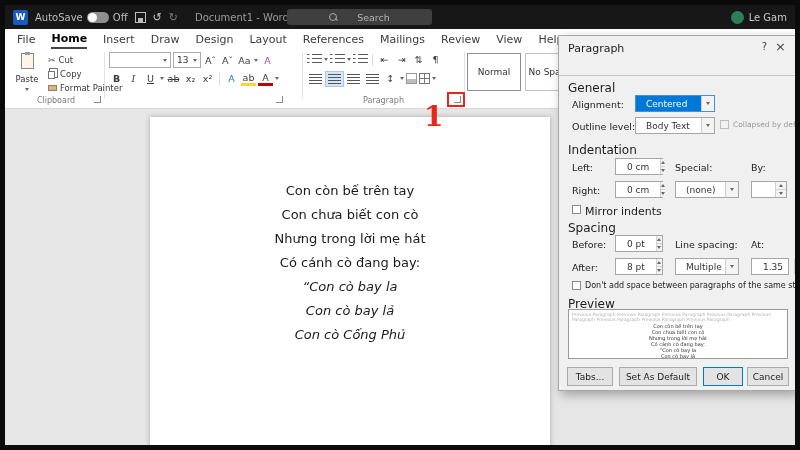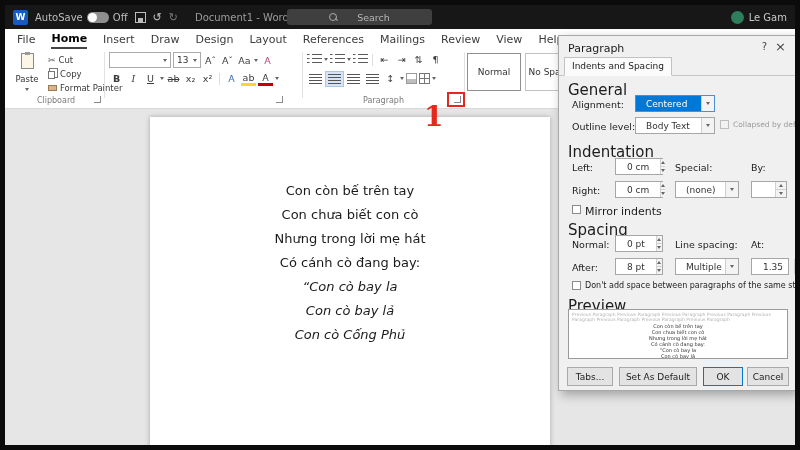--- a/index.html
+++ b/index.html
@@ -75,21 +75,21 @@
 
 
 .dialog{position:absolute;left:553px;top:30px;width:238px;height:356px;background:#f0f0f0;border:1px solid #a8a8a8;box-shadow:3px 4px 10px rgba(0,0,0,.3);z-index:10;color:#1c1c1c}
 .dlg-title{position:absolute;left:9px;top:6px;font-size:11px}
 .dlg-help{position:absolute;right:28px;top:5px;font-size:10px;color:#444}
 .dlg-close{position:absolute;right:9px;top:3px;font-size:13px;color:#444}
 .dlg-tabs{position:absolute;left:5px;top:21px;display:flex;height:19px;z-index:2}
 .dtab{padding:3px 7px;font-size:9px;color:#1c1c1c}
 .dtab.active{background:#fbfbfb;border:1px solid #c2c2c2;border-bottom-color:#fbfbfb}
 .tabline{position:absolute;left:0;right:0;top:39px;height:1px;background:#c6c6c6}
-.sec{position:absolute;font-size:15px;color:#1c1c1c}
+.sec{position:absolute;font-size:12px;color:#1c1c1c}
 .dl{position:absolute;font-size:9.5px;color:#1c1c1c;white-space:nowrap}
 .dd{position:absolute;height:17px;border:1px solid #a6a6a6;background:#fff;display:flex;align-items:stretch;font-size:9px;color:#333}
 .dd .v{flex:1;display:flex;align-items:center;padding:0 10px;white-space:nowrap;overflow:hidden}
 .dd .a{width:13px;display:flex;align-items:center;justify-content:center;border-left:1px solid #d0d0d0;background:#f3f3f3}
 .dd.hl{border-color:#4a90d9}
 .dd.hl .v{background:#0078d7;color:#fff}
 .spin{position:absolute;height:17px;border:1px solid #a6a6a6;background:#fff;display:flex;font-size:9px;color:#333}
 .spin .v{flex:1;display:flex;align-items:center;padding:0 11px;white-space:nowrap}
 .spin .sb{width:11px;display:flex;flex-direction:column;border-left:1px solid #d0d0d0}
 .spin .sb span{flex:1;display:flex;align-items:center;justify-content:center;background:#f3f3f3}
@@ -270,21 +270,20 @@
 
   <span class="launcher-box"></span>
   <span class="step-number">1</span>
 
   <div class="dialog">
     <span class="dlg-title">Paragraph</span>
     <span class="dlg-help">?</span>
     <span class="dlg-close">×</span>
 
     <div class="dlg-tabs">
-      <span class="dtab active">Indents and Spacing</span>
     </div>
     <span class="tabline"></span>
 
     <span class="sec" style="left:9px;top:45px">General</span>
     <span class="dl" style="left:13px;top:63px">Alignment:</span>
     <span class="dd hl" style="left:76px;top:59px;width:80px">
       <span class="v">Centered</span>
       <span class="a">
             <span class="caret"></span>
           </span>
@@ -344,21 +343,21 @@
               <i class="caret"></i>
             </span>
           </span>
     </span>
     <span class="chk" style="left:13px;top:169px">
       <span class="box"></span>
       <span>Mirror indents</span>
     </span>
 
     <span class="sec" style="left:9px;top:185px">Spacing</span>
-    <span class="dl" style="left:13px;top:203px">Normal:</span>
+    <span class="dl" style="left:13px;top:203px">Before:</span>
     <span class="spin" style="left:56px;top:199px;width:48px">
       <span class="v">0 pt</span>
       <span class="sb">
             <span>
               <i class="caret-up"></i>
             </span>
             <span>
               <i class="caret"></i>
             </span>
           </span>

